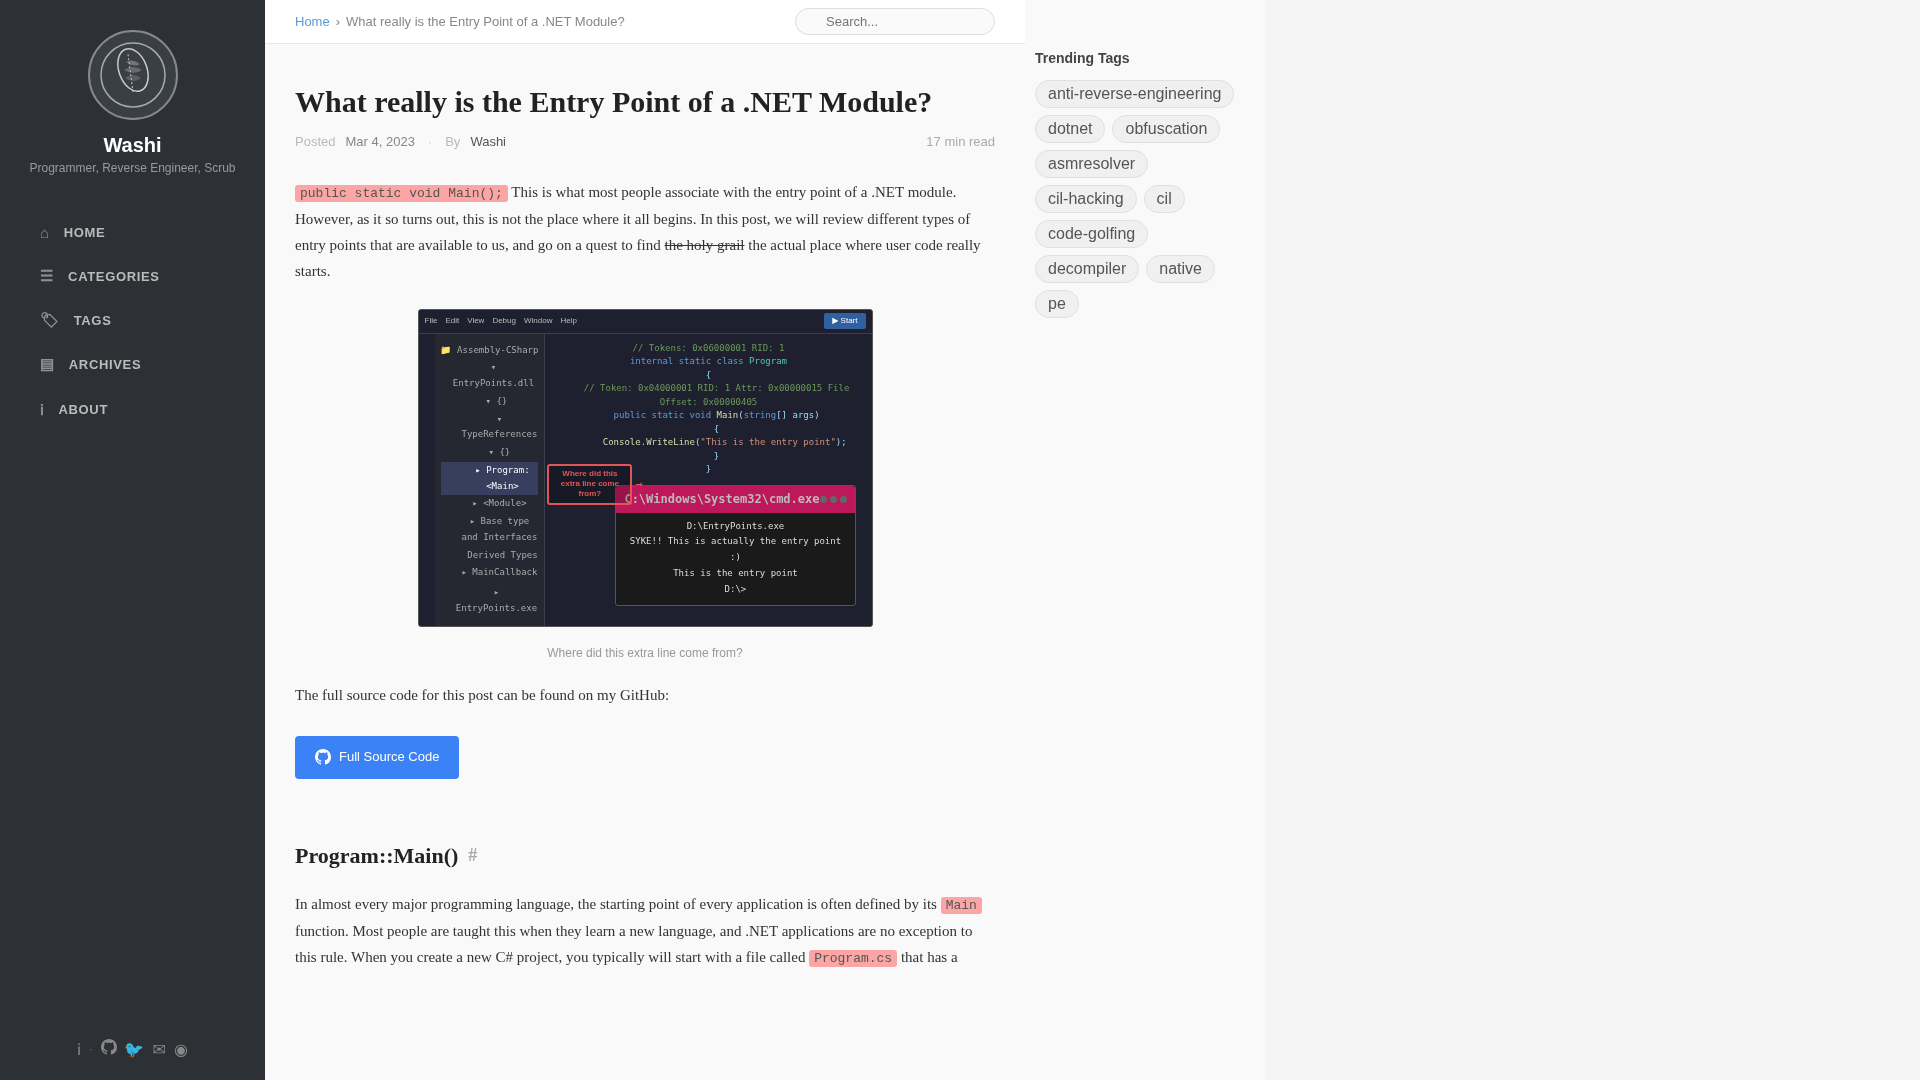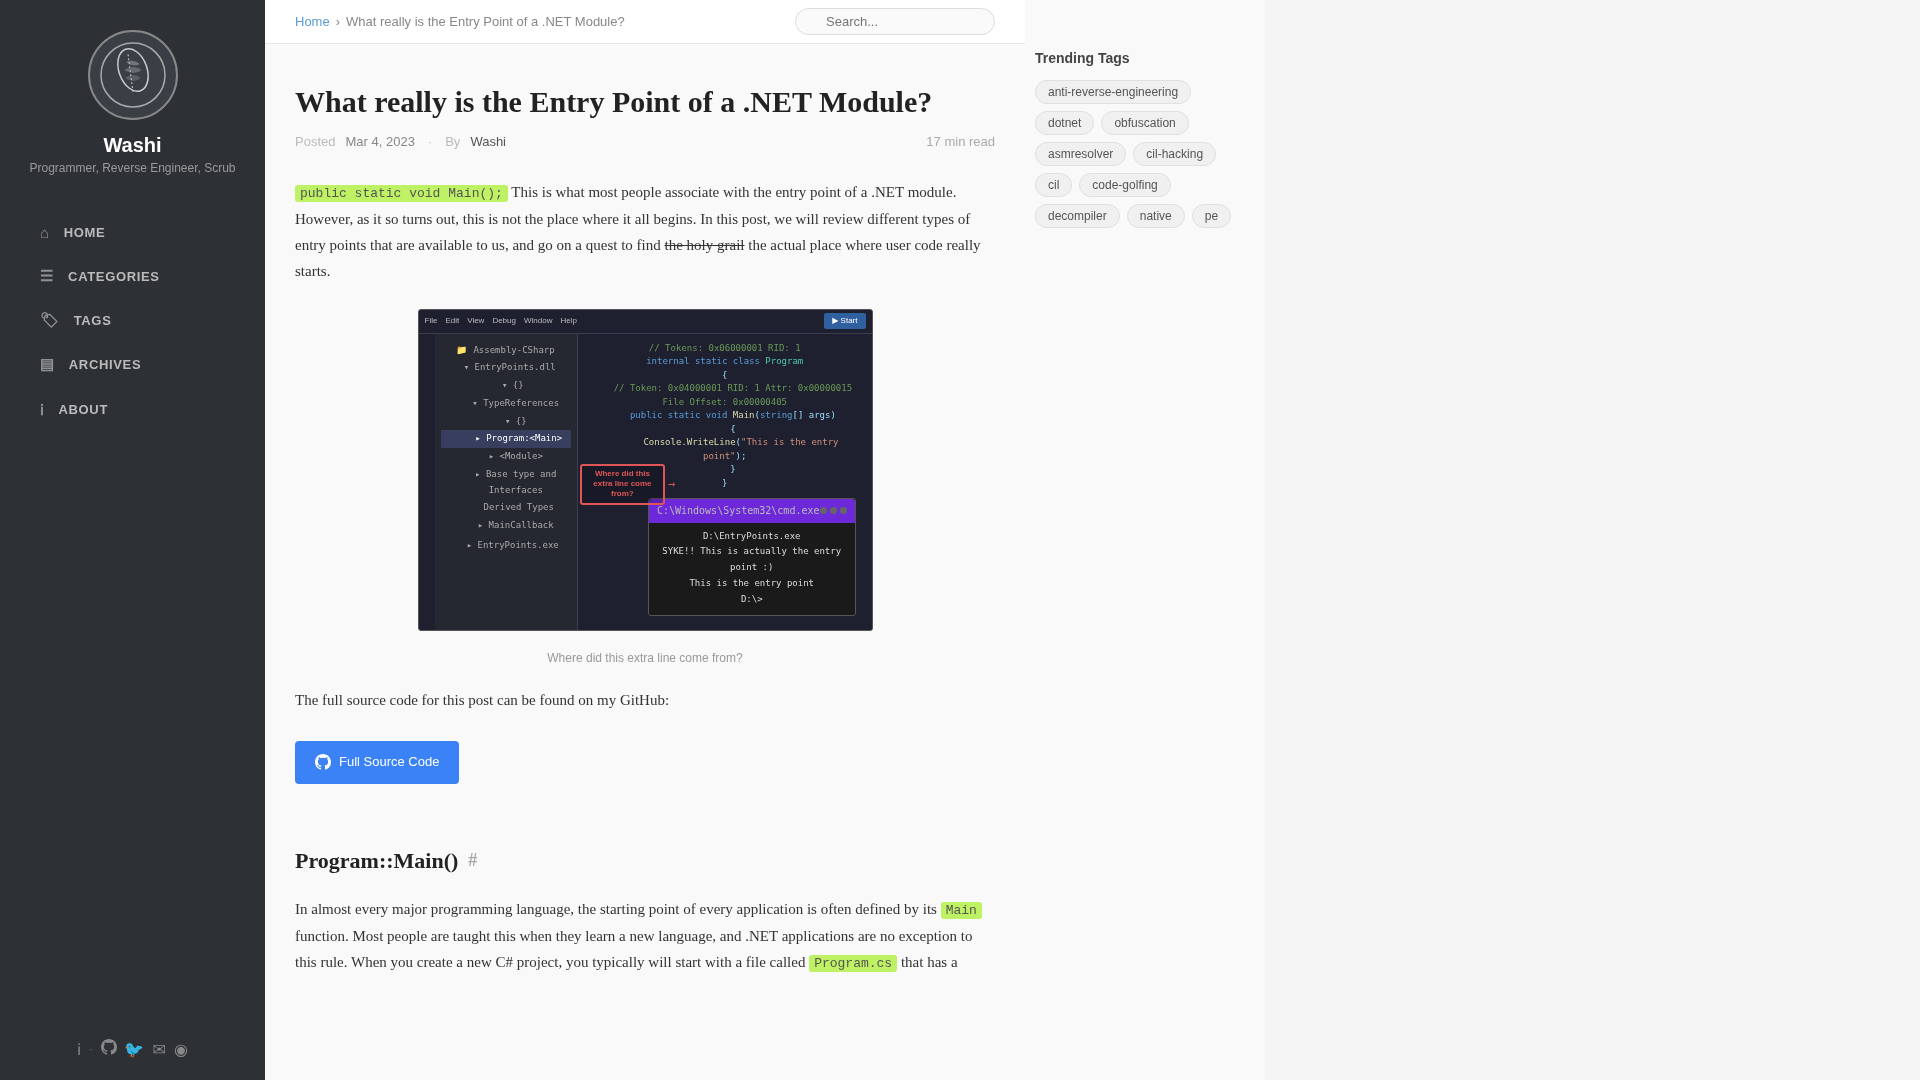--- a/index.html
+++ b/index.html
@@ -144,21 +144,21 @@
     .article-meta .meta-read { color: #aaa; }
 
     .article-body {
       font-family: Georgia, serif;
       font-size: 15px;
       line-height: 1.75;
       color: #333;
     }
     .article-body p { margin-bottom: 18px; }
     code, .inline-code {
-      background: #bef264;
+      background: #fca5a5;
       border-radius: 3px;
       font-family: 'Courier New', monospace;
       font-size: 13px;
       padding: 1px 5px;
       color: #555;
     }
 
     .strikethrough { text-decoration: line-through; }
 
     
@@ -232,29 +232,30 @@
       background: #1a1a1a;
       border: 1px solid #555;
       border-radius: 3px;
       margin: 10px 6px 6px 60px;
       padding: 8px 10px;
       font-size: 9px;
       font-family: monospace;
       color: #ddd;
     }
     .terminal-titlebar {
-      background: #6d28d9;
+      background: #be185d;
       border-radius: 3px 3px 0 0;
       padding: 3px 8px;
       display: flex;
       align-items: center;
       justify-content: space-between;
       margin: -8px -10px 6px -10px;
-      font-size: 10px;
+      font-size: 12px;
       color: #bbb;
+      font-weight: bold;
     }
     .terminal-titlebar .t-dots { display: flex; gap: 3px; }
     .terminal-titlebar .t-dot { width: 7px; height: 7px; border-radius: 50%; background: #666; }
 
     
     .btn-github {
       display: inline-flex;
       align-items: center;
       gap: 8px;
       background: #3b82f6;
@@ -291,21 +292,21 @@
     .tag-cloud {
       display: flex;
       flex-wrap: wrap;
       gap: 7px;
     }
     .tag-pill {
       background: #f0f0f0;
       border: 1px solid #e0e0e0;
       border-radius: 20px;
       padding: 4px 12px;
-      font-size: 12px;
+      font-size: 16px;
       font-family: Arial, sans-serif;
       color: #555;
       cursor: pointer;
       transition: background 0.15s;
     }
 
     
     #page-layout {
       display: flex;
       margin-left: 265px;

